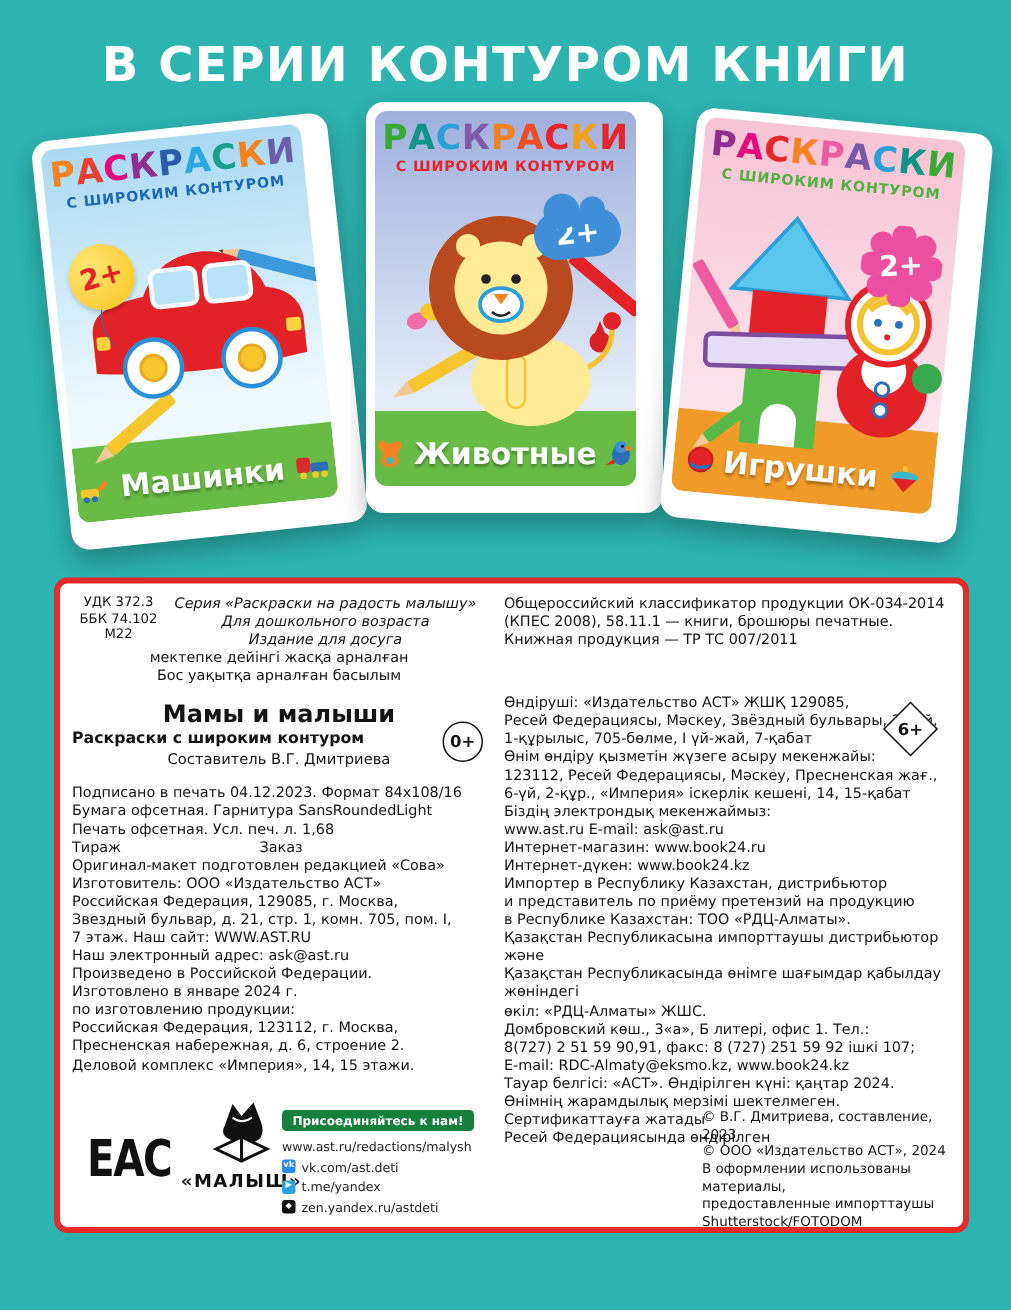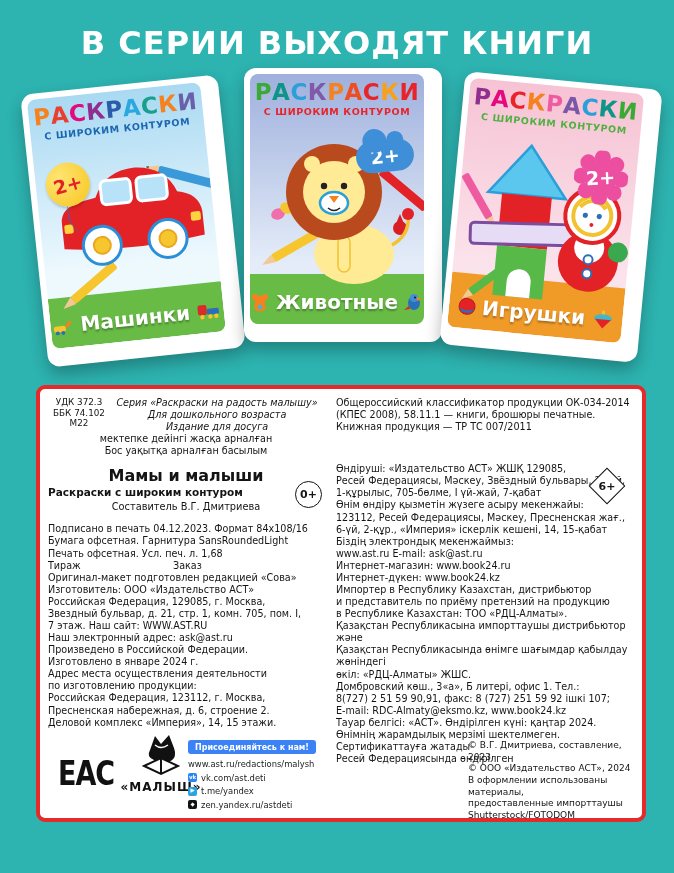--- a/index.html
+++ b/index.html
@@ -106,21 +106,21 @@
   
   .colophon-footer{position:absolute;left:0;right:0;bottom:4px;height:82px;}
   .eac-logo{
     position:absolute;left:18px;top:26px;font-size:27px;font-weight:800;
     letter-spacing:-1px;transform:scaleY(1.25);color:#111;
   }
   .malysh-logo{position:absolute;left:70px;top:0px;width:102px;text-align:center;}
   .malysh-logo .malysh-text{font-size:12px;font-weight:800;letter-spacing:1px;margin-top:0px;color:#111;}
   .join-block{position:absolute;left:148px;top:8px;width:128px;}
   .join-badge{
-    background:#3b82f6;color:#fff;font-size:8px;font-weight:700;text-align:center;
+    background:#15803d;color:#fff;font-size:8px;font-weight:700;text-align:center;
     border-radius:3px;padding:2.5px 4px;
   }
   .join-url{font-size:8.4px;margin-top:5px;color:#222;}
   .social-row{display:flex;align-items:center;gap:4px;margin-top:3.5px;}
   .social-icon{
     width:9px;height:9px;flex:none;border-radius:2px;color:#fff;
     display:flex;align-items:center;justify-content:center;
     font-size:5.5px;font-weight:700;line-height:1;
   }
   .social-label{font-size:8.4px;color:#222;}
@@ -135,21 +135,21 @@
   .barcode-digits{
     font-family:"DejaVu Sans Mono","Liberation Mono",monospace;
     font-size:10.5px;letter-spacing:2.2px;color:#111;margin-top:1px;white-space:nowrap;
   }
   .copyright-block{position:absolute;left:428px;top:8px;width:170px;}
   .copyright-block .c-line{font-size:9px;line-height:1.3;}
 </style>
 </head>
 <body>
 
-<div class="series-header">В СЕРИИ ВЫХОДЯТ КНИГИ</div>
+<div class="series-header">В СЕРИИ КОНТУРОМ КНИГИ</div>
 
 <div class="shelf">
 
   <div class="book book-1">
     <div class="book-inner">
       <svg class="illustration" viewBox="0 0 174 250">
         <rect y="200" width="174" height="50" fill="#68bb45"></rect>
         <g transform="rotate(20 150 92)">
           <rect x="122" y="88" width="58" height="9" rx="2" fill="#3a9ad9"></rect>
           <polygon points="122,88 109,92.5 122,97" fill="#f2c894"></polygon>
@@ -357,21 +357,20 @@
       </div>
       <div>
           <div class="c-line">Оригинал-макет подготовлен редакцией «Сова»</div>
           <div class="c-line">Изготовитель: ООО «Издательство АСТ»</div>
           <div class="c-line">Российская Федерация, 129085, г. Москва,</div>
           <div class="c-line">Звездный бульвар, д. 21, стр. 1, комн. 705, пом. I,</div>
           <div class="c-line">7 этаж. Наш сайт: WWW.AST.RU</div>
           <div class="c-line">Наш электронный адрес: ask@ast.ru</div>
           <div class="c-line">Произведено в Российской Федерации.</div>
           <div class="c-line">Изготовлено в январе 2024 г.</div>
-          <div class="c-line">Адрес места осуществления деятельности</div>
           <div class="c-line">по изготовлению продукции:</div>
           <div class="c-line">Российская Федерация, 123112, г. Москва,</div>
           <div class="c-line">Пресненская набережная, д. 6, строение 2.</div>
           <div class="c-line">Деловой комплекс «Империя», 14, 15 этажи.</div>
         </div>
     </div>
 
     <div class="col-right">
       <div>
           <div class="c-line">Общероссийский классификатор продукции ОК-034-2014</div>

